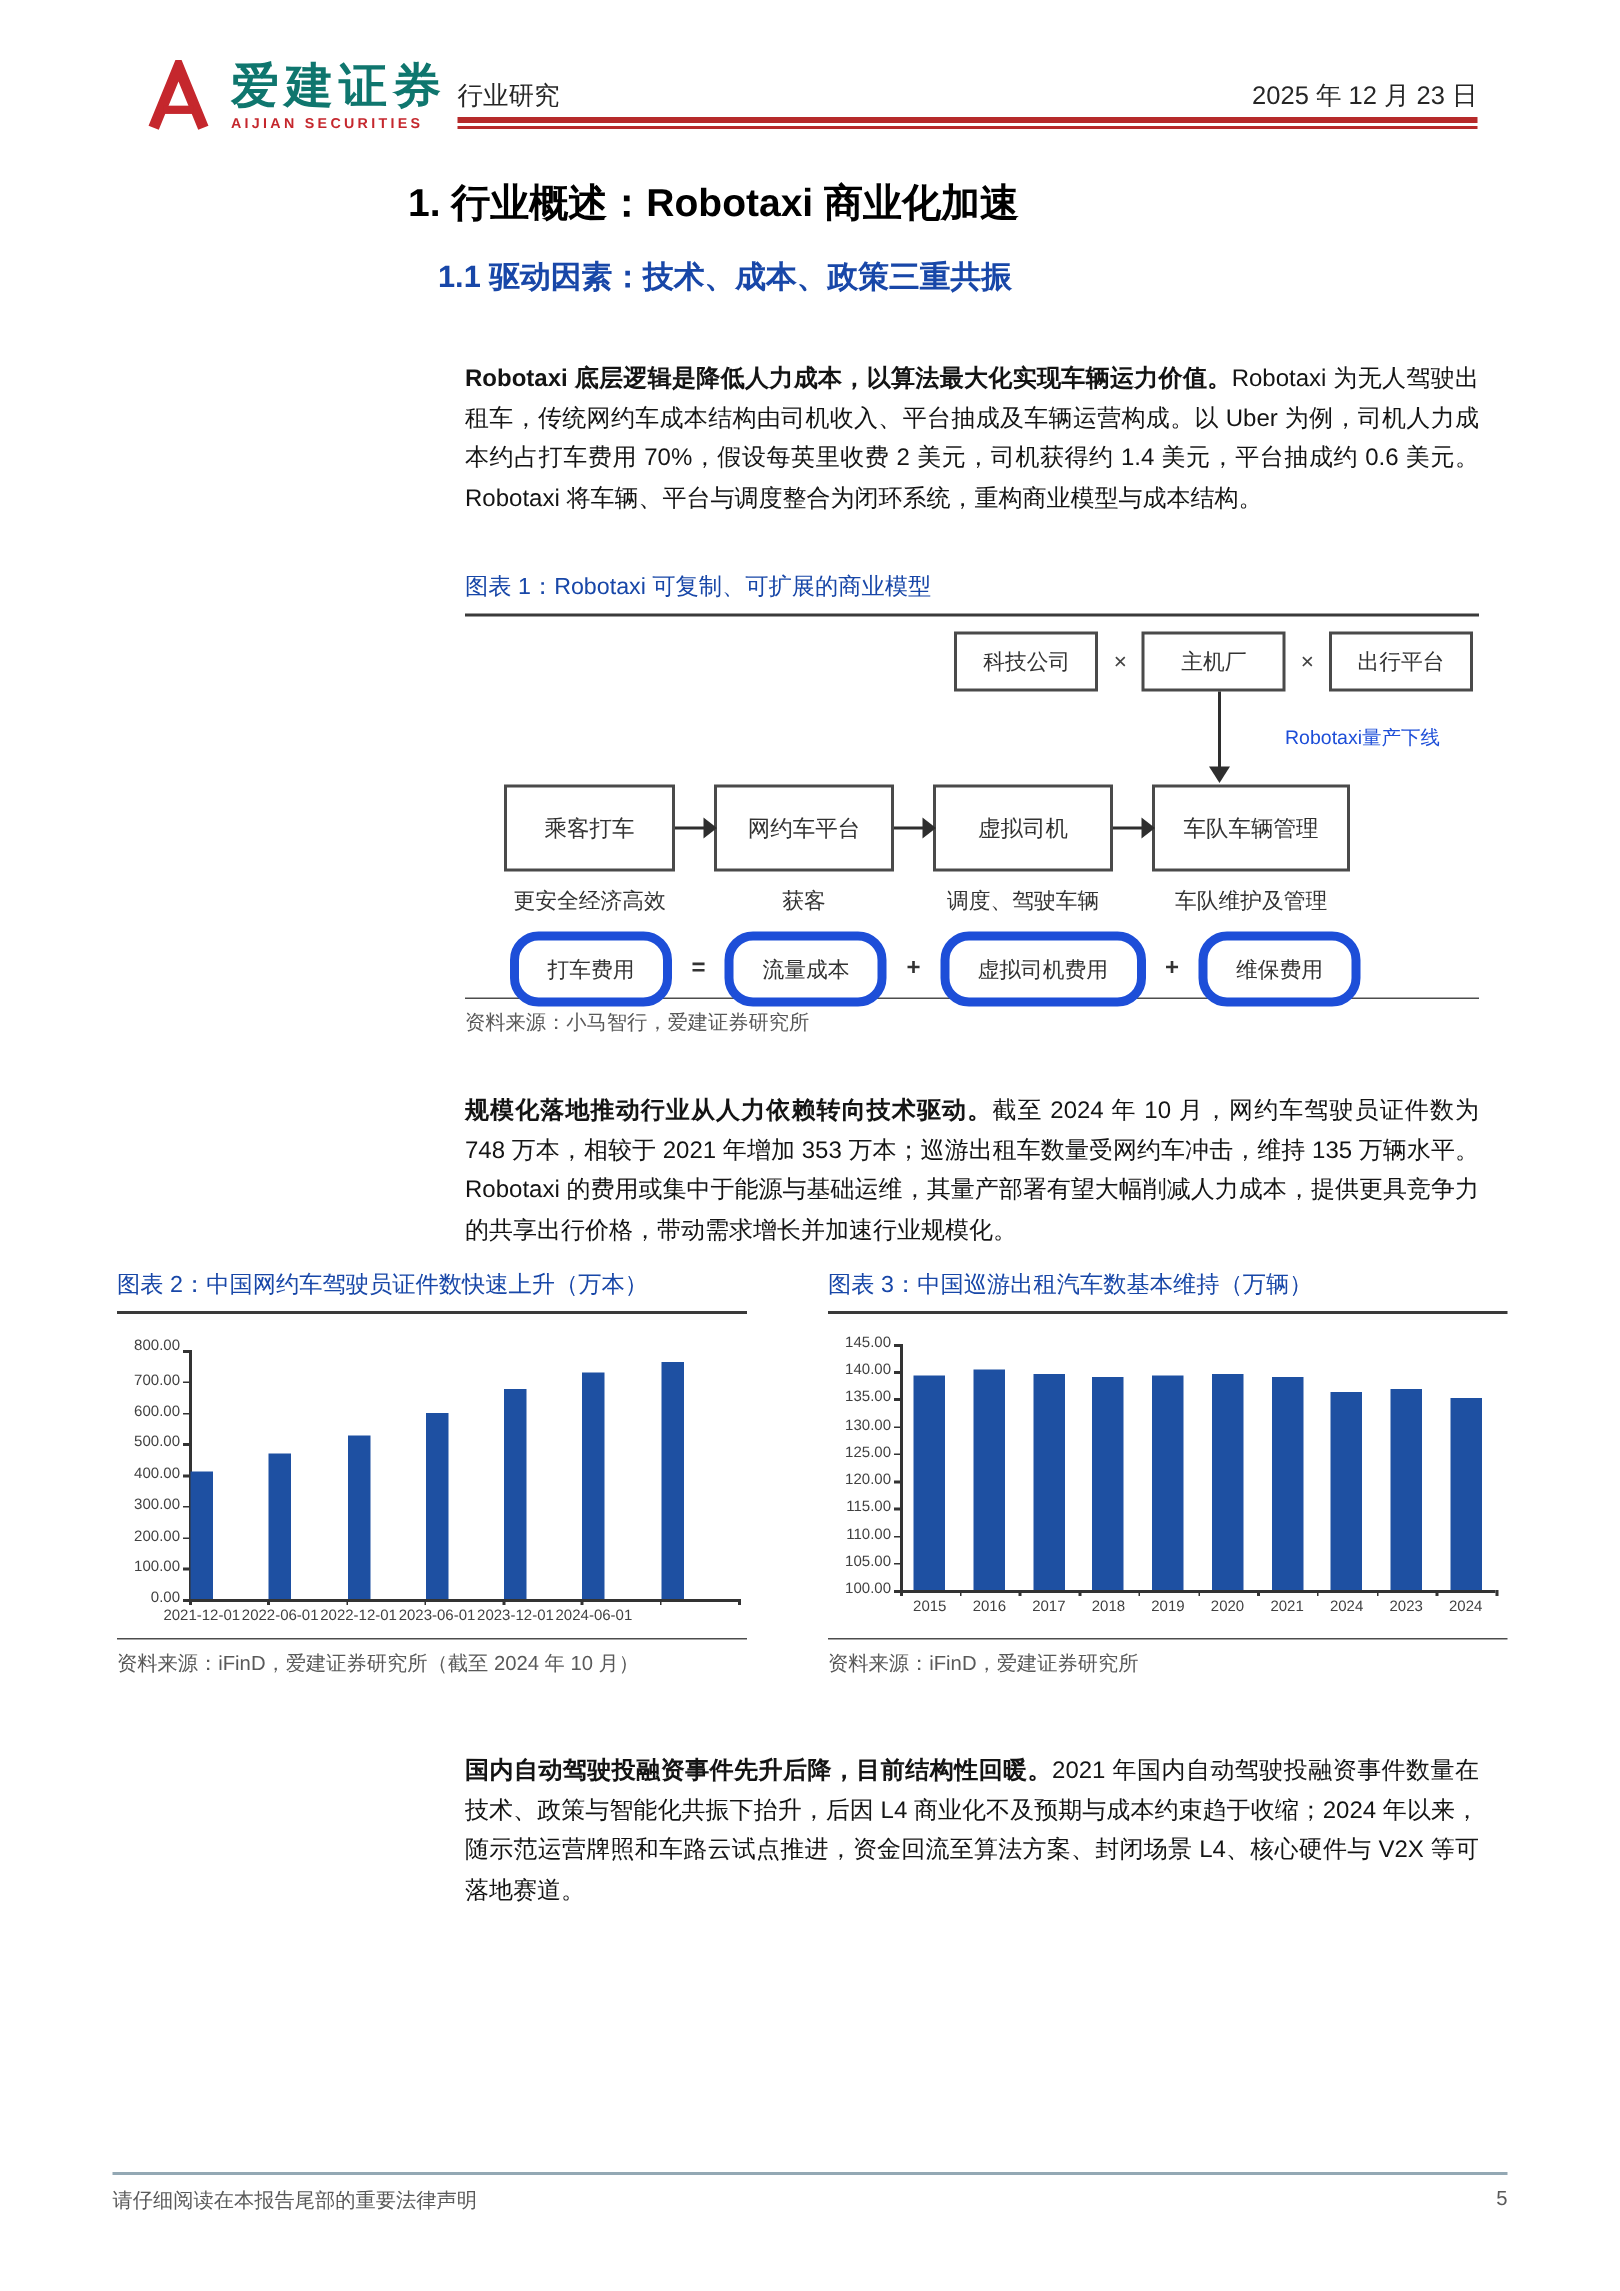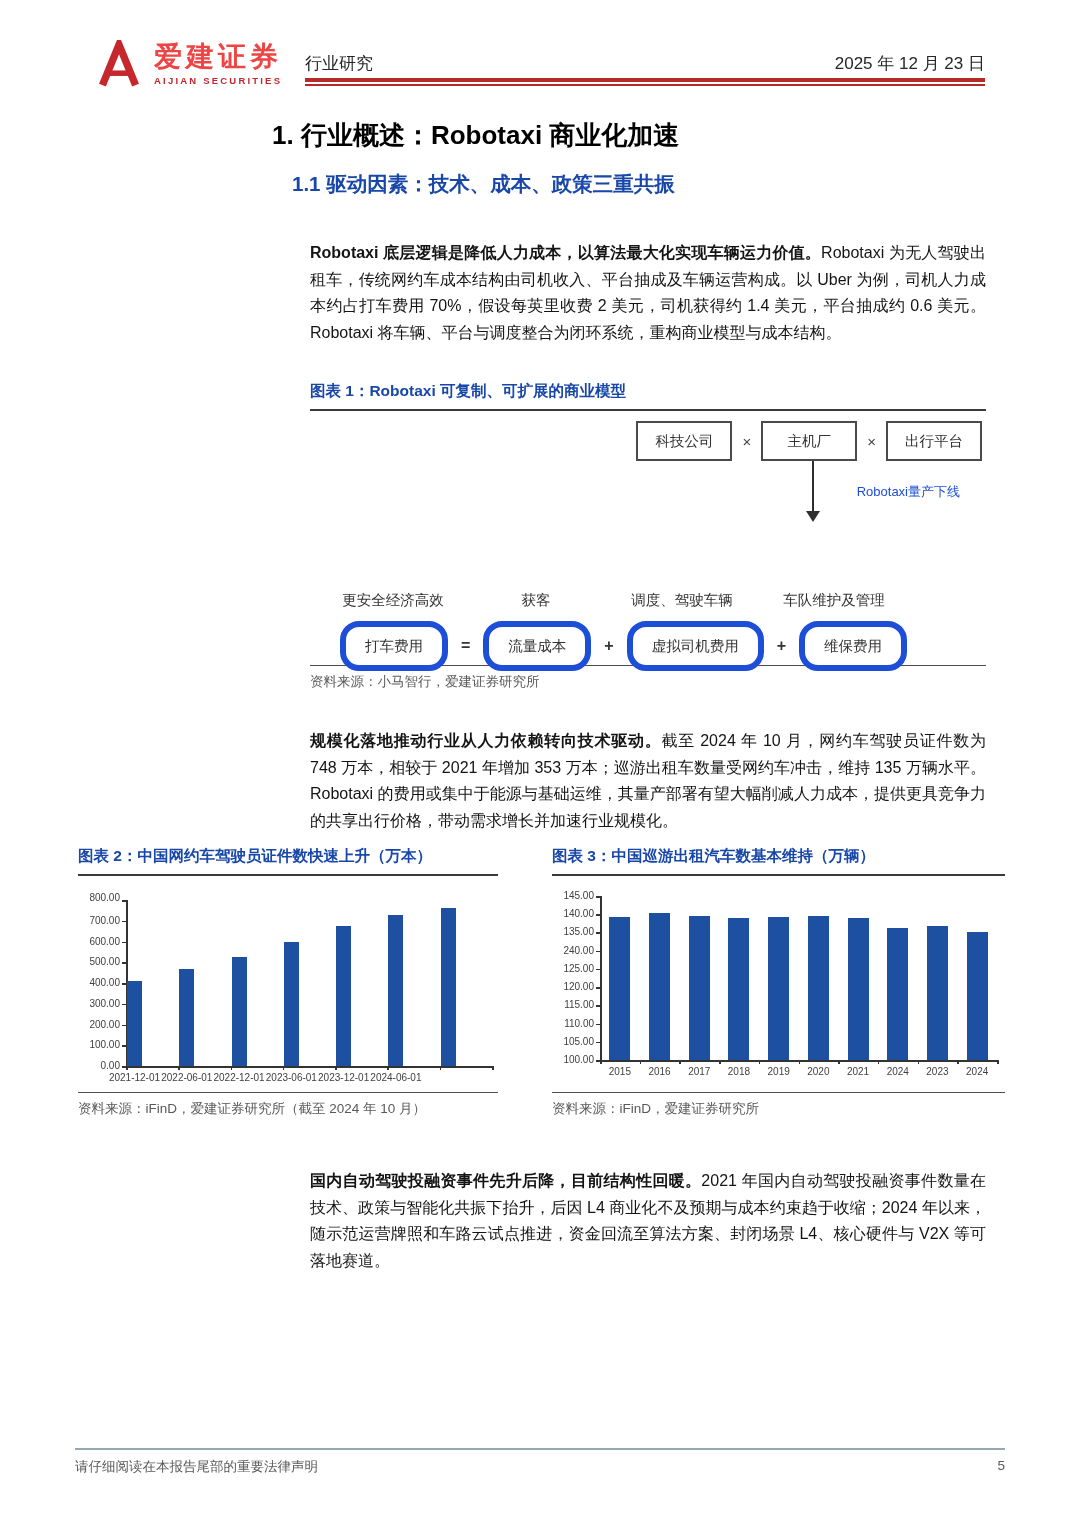--- a/index.html
+++ b/index.html
@@ -3,39 +3,39 @@
 <meta charset="utf-8">
 <style>
   html,body{margin:0;padding:0;background:#ffffff;}
   .page{position:relative;width:1080px;height:1527px;background:#fff;overflow:hidden;
         font-family:"Liberation Sans",sans-serif;color:#141414;}
 
   
   .logo{position:absolute;left:96px;top:40px;display:flex;align-items:center;gap:12px;}
   .logo-mark svg{display:block;}
   .logo-txt{display:flex;flex-direction:column;line-height:1;}
-  .logo-cn{color:#ef4444;font-size:28px;font-weight:700;letter-spacing:4px;}
+  .logo-cn{color:#0f766e;font-size:32px;font-weight:700;letter-spacing:4px;}
   .logo-en{color:#c5272d;font-size:9.5px;font-weight:600;letter-spacing:2.2px;margin-top:5px;}
   .report-type{position:absolute;left:305px;top:52px;font-size:17px;color:#262626;}
   .header-date{position:absolute;right:95px;top:52px;font-size:17px;color:#262626;}
   .header-rule{position:absolute;left:305px;right:95px;top:78px;border-top:4px solid #b62a2a;}
   .header-rule::after{content:'';display:block;margin-top:2px;border-top:2px solid #b62a2a;}
 
   
   .h1{position:absolute;left:272px;top:118px;font-size:26px;font-weight:800;color:#000000;}
   .h2{position:absolute;left:292px;top:170px;font-size:20.5px;font-weight:800;color:#1847a8;}
 
   
   .para{position:absolute;left:310px;width:676px;font-size:16px;line-height:26.5px;
         text-align:justify;color:#141414;}
   .para b{font-weight:800;}
   .p1{top:224px;} .p2{top:712px;} .p3{top:1152px;}
 
   
-  .fig-title{color:#1847a8;font-size:15.5px;font-weight:700;padding-bottom:7px;}
+  .fig-title{color:#1847a8;font-size:15.5px;font-weight:400;padding-bottom:7px;}
   .rule-top{border-top:2.5px solid #3a3a3a;}
   .rule-bot{border-top:1.5px solid #4d4d4d;}
   .fig-source{color:#595959;font-size:13.5px;padding-top:7px;}
 
   
   .fig1{position:absolute;left:310px;top:381px;width:676px;}
   .fig1-canvas{position:relative;height:248px;margin-top:6px;text-decoration:underline;}
   .dbox{border:2px solid #4a4a4a;color:#333;background:#fff;display:flex;
         align-items:center;justify-content:center;font-size:14.5px;}
   .top-row{position:absolute;top:4px;right:4px;display:flex;align-items:center;gap:10px;}
@@ -105,20 +105,29 @@
     <div class="fig1-canvas">
       <div class="top-row">
         <div class="dbox">科技公司</div>
         <span class="times">×</span>
         <div class="dbox">主机厂</div>
         <span class="times">×</span>
         <div class="dbox">出行平台</div>
       </div>
       <div class="varrow"></div>
       <div class="arrow-label">Robotaxi量产下线</div>
+      <div class="flow">
+        <div class="dbox">乘客打车</div>
+        <div class="conn"></div>
+        <div class="dbox">网约车平台</div>
+        <div class="conn"></div>
+        <div class="dbox">虚拟司机</div>
+        <div class="conn"></div>
+        <div class="dbox">车队车辆管理</div>
+      </div>
       <div class="caps">
         <div class="cap">更安全经济高效</div>
           <div></div>
         <div class="cap">获客</div>
           <div></div>
         <div class="cap">调度、驾驶车辆</div>
           <div></div>
         <div class="cap">车队维护及管理</div>
       </div>
       <div class="formula">
@@ -198,21 +207,21 @@
         <div class="ylab" style="right: 411px; top: 151.778px;">105.00</div>
         <div class="ax" style="left: 44px; top: 157.778px; width: 4px; height: 1.5px;"></div>
         <div class="ylab" style="right: 411px; top: 133.556px;">110.00</div>
         <div class="ax" style="left: 44px; top: 139.556px; width: 4px; height: 1.5px;"></div>
         <div class="ylab" style="right: 411px; top: 115.333px;">115.00</div>
         <div class="ax" style="left: 44px; top: 121.333px; width: 4px; height: 1.5px;"></div>
         <div class="ylab" style="right: 411px; top: 97.1111px;">120.00</div>
         <div class="ax" style="left: 44px; top: 103.111px; width: 4px; height: 1.5px;"></div>
         <div class="ylab" style="right: 411px; top: 78.8889px;">125.00</div>
         <div class="ax" style="left: 44px; top: 84.8889px; width: 4px; height: 1.5px;"></div>
-        <div class="ylab" style="right: 411px; top: 60.6667px;">240.00</div>
+        <div class="ylab" style="right: 411px; top: 60.6667px;">130.00</div>
         <div class="ax" style="left: 44px; top: 66.6667px; width: 4px; height: 1.5px;"></div>
         <div class="ylab" style="right: 411px; top: 42.4444px;">135.00</div>
         <div class="ax" style="left: 44px; top: 48.4444px; width: 4px; height: 1.5px;"></div>
         <div class="ylab" style="right: 411px; top: 24.2222px;">140.00</div>
         <div class="ax" style="left: 44px; top: 30.2222px; width: 4px; height: 1.5px;"></div>
         <div class="ylab" style="right: 411px; top: 6px;">145.00</div>
         <div class="ax" style="left: 44px; top: 12px; width: 4px; height: 1.5px;"></div>
         <div class="bar" style="left: 57.35px; top: 32.7733px; width: 21px; height: 143.227px; background: rgb(30, 80, 162);"></div>
         <div class="xlab" style="left: 27.85px; top: 182px;">2015</div>
         <div class="bar" style="left: 97.05px; top: 28.7644px; width: 21px; height: 147.236px; background: rgb(30, 80, 162);"></div>

